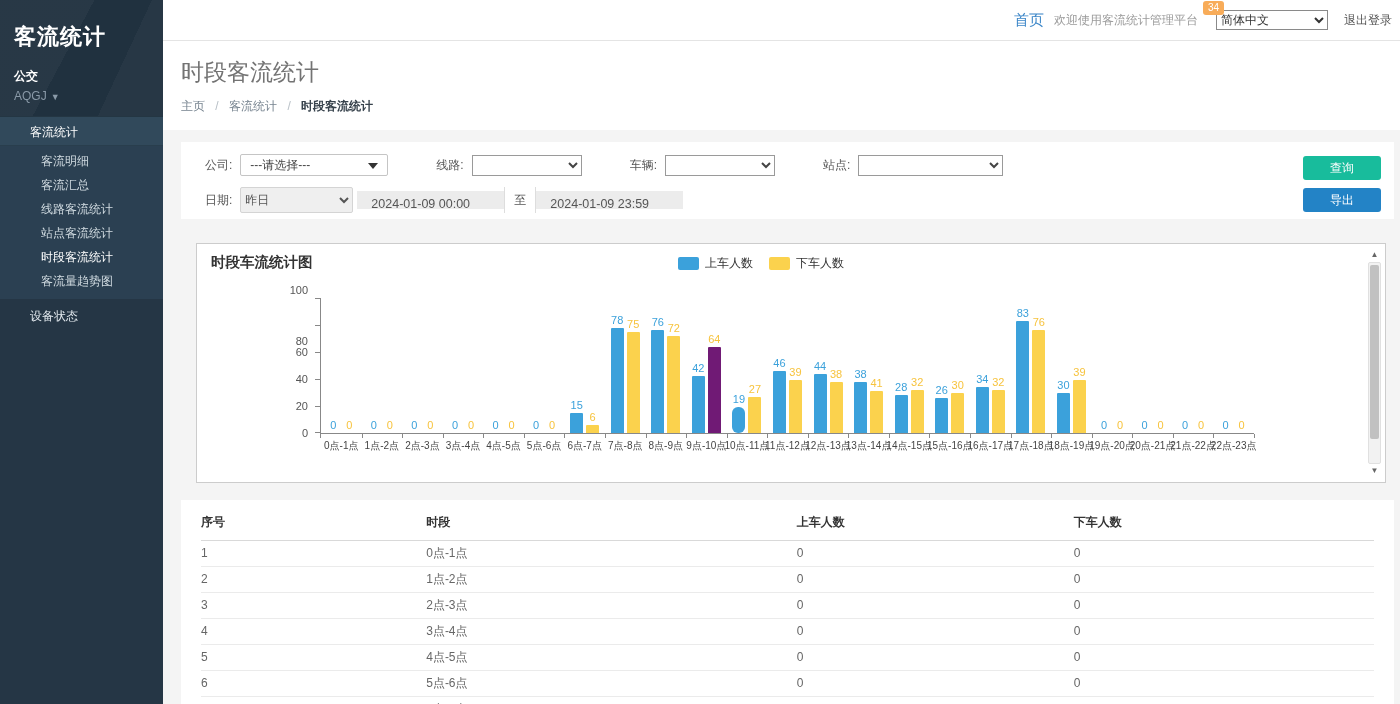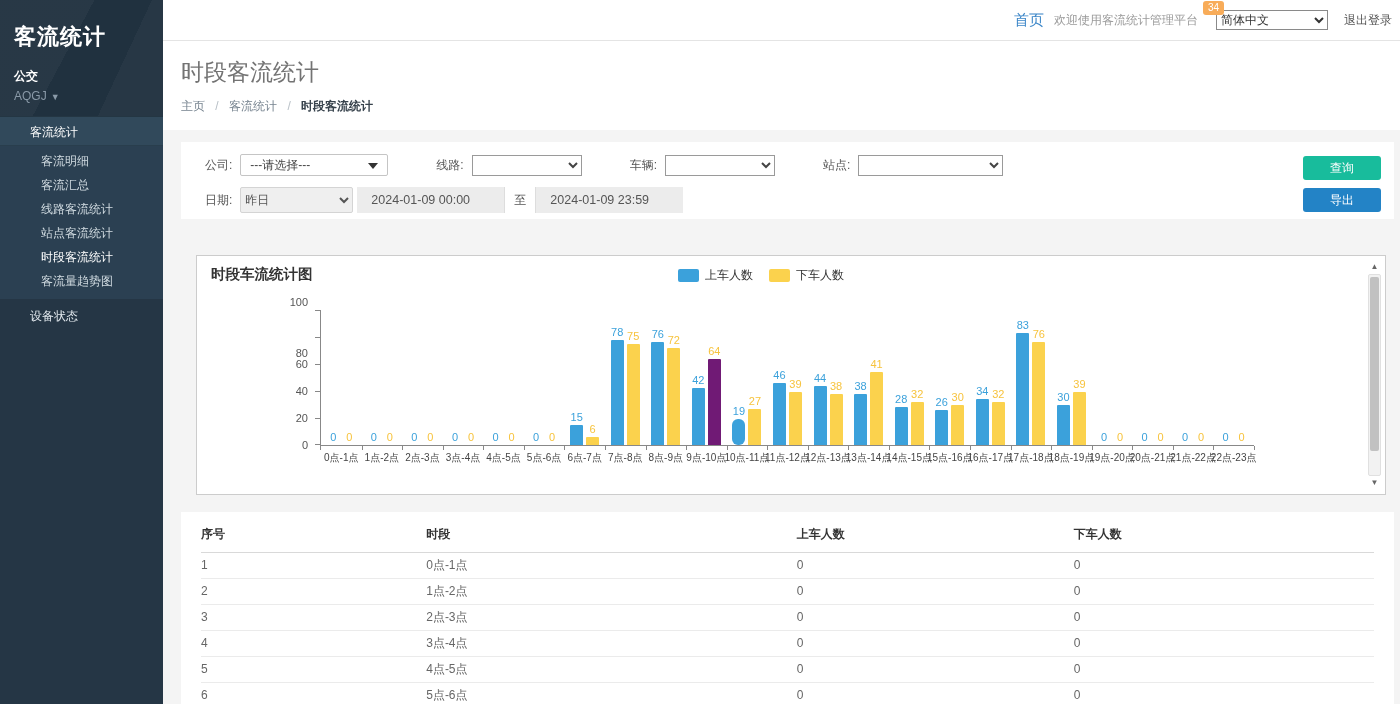--- a/index.html
+++ b/index.html
@@ -60,33 +60,33 @@
     line-height:20px; padding:0 22px 0 9px; cursor:pointer; margin-right:48px; }
   .combo .tri { position:absolute; right:9px; top:8px; width:0; height:0;
     border-left:5px solid transparent; border-right:5px solid transparent;
     border-top:6px solid #333; }
   .f-select { height:21px; font-size:12px; color:#444; border:1px solid #9a9a9a;
     background:#fff; }
   .w110 { width:110px; margin-right:48px; }
   .w145 { width:145px; }
   .date-select { width:113px; height:26px; border:1px solid #d4d4d4; border-radius:2px;
     font-size:12px; color:#555; margin-right:4px; }
-  .date-box { height:26px; line-height:26px; background:#ececec; font-size:12.5px;
+  .date-box { height:18px; line-height:26px; background:#ececec; font-size:12.5px;
     color:#555; padding:0 14px; width:147px; }
   .date-sep { height:26px; line-height:26px; background:#fff; border-left:1px solid #ddd;
     border-right:1px solid #ddd; font-size:12px; color:#555; padding:0 9px; }
   .btn { position:absolute; right:13px; width:78px; height:24px; border:none;
     border-radius:3px; color:#fff; font-size:12px; cursor:pointer;
     font-family:inherit; }
   .btn-query { top:14px; background:#18bc9c; }
   .btn-export { top:46px; background:#2383c6; }
 
   
   .chart-card { position:relative; background:#fff; border:1px solid #ccc;
-    margin:36px 8px 17px 15px; height:240px; }
+    margin:24px 8px 17px 15px; height:240px; }
   .chart-title { position:absolute; left:14px; top:9px; font-size:14.5px;
     font-weight:bold; color:#333; }
   .legend { position:absolute; top:11px; left:0; right:60px; display:flex;
     justify-content:center; gap:16px; }
   .legend-item { display:flex; align-items:center; gap:6px; cursor:pointer; }
   .legend-swatch { width:21px; height:13px; border-radius:2px; }
   .legend-label { font-size:12px; color:#333; }
   .plot { position:absolute; left:123px; top:55px; width:934px; height:135px;
     border-left:1px solid #888; border-bottom:1px solid #888; display:flex;
     align-items:flex-end; }
@@ -357,21 +357,21 @@
             <div class="bar" style="background: rgb(251, 210, 77); height: 51.3px;">
               <span class="val" style="color: rgb(247, 195, 61);">38</span>
             </div>
             <div class="gtick"></div>
             <div class="xlabel">12点-13点</div>
           </div>
           <div class="group">
             <div class="bar" style="background: rgb(59, 161, 219); height: 51.3px;">
               <span class="val" style="color: rgb(59, 161, 219);">38</span>
             </div>
-            <div class="bar" style="background: rgb(251, 210, 77); height: 73px;">
+            <div class="bar" style="background: rgb(251, 210, 77); height: 42px;">
               <span class="val" style="color: rgb(247, 195, 61);">41</span>
             </div>
             <div class="gtick"></div>
             <div class="xlabel">13点-14点</div>
           </div>
           <div class="group">
             <div class="bar" style="background: rgb(59, 161, 219); height: 37.8px;">
               <span class="val" style="color: rgb(59, 161, 219);">28</span>
             </div>
             <div class="bar" style="background: rgb(251, 210, 77); height: 43.2px;">

